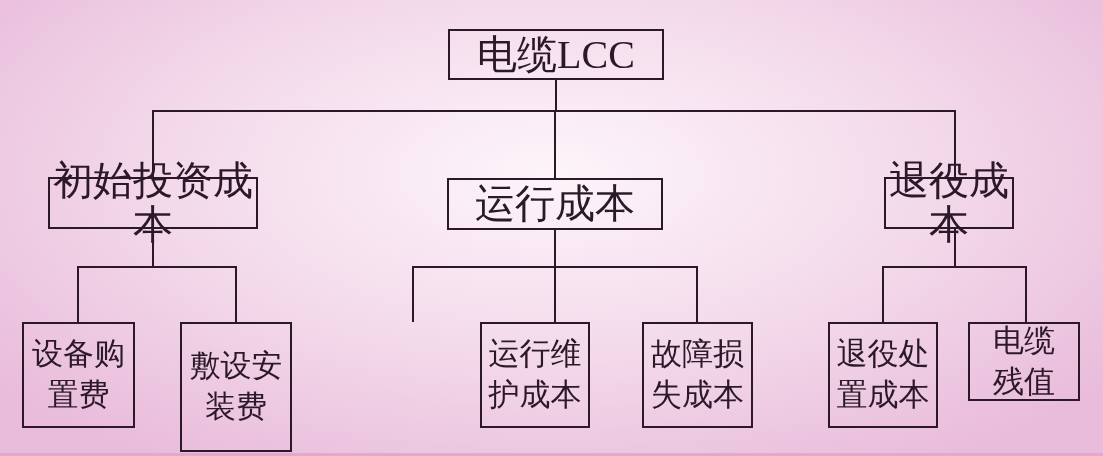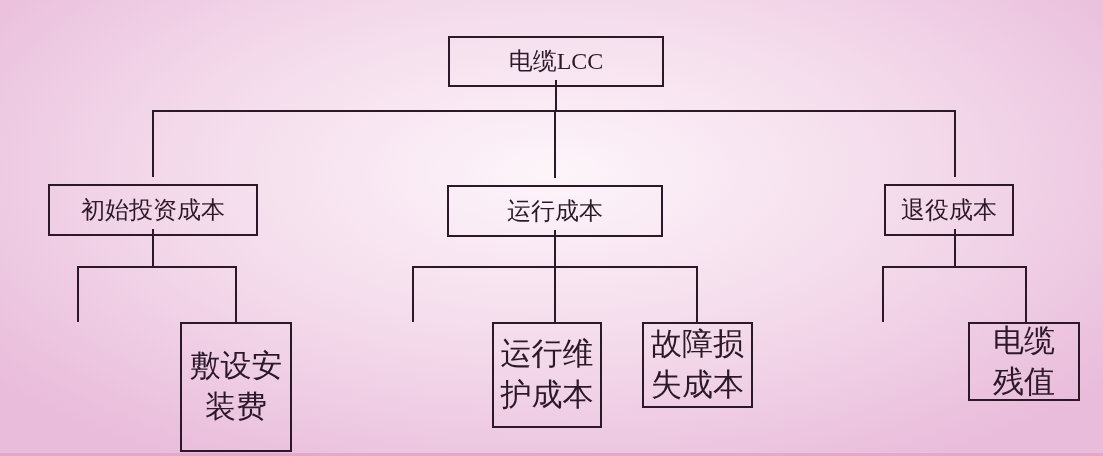--- a/index.html
+++ b/index.html
@@ -22,21 +22,21 @@
   .node{
     position:absolute;
     border:2px solid var(--line);
     background:transparent;
     color:var(--text);
     display:flex;align-items:center;justify-content:center;
     text-align:center;
     white-space:pre-line;
     box-sizing:border-box;
   }
-  .lv1,.lv2{font-size:24px;line-height:1.1;margin-top:7px;}
+  .lv1,.lv2{font-size:40px;line-height:1.1;}
   .lv3{font-size:31px;line-height:1.32;}
   .hline,.vline{position:absolute;background:var(--line);}
   .bottom-strip{position:absolute;left:0;right:0;bottom:0;height:3px;background:var(--bg-bottom-strip);}
 </style>
 </head>
 <body>
 
 <div class="canvas">
 
   <div class="node lv1" style="left:448px;top:29px;width:216px;height:51px">电缆LCC</div>
@@ -60,23 +60,27 @@
   <div class="hline" style="left:412px;top:266px;width:286px;height:2px"></div>
   <div class="vline" style="left:412px;top:266px;width:2px;height:56px"></div>
   <div class="vline" style="left:554px;top:266px;width:2px;height:56px"></div>
   <div class="vline" style="left:696px;top:266px;width:2px;height:56px"></div>
 
   <div class="vline" style="left:954px;top:229px;width:2px;height:39px"></div>
   <div class="hline" style="left:882px;top:266px;width:145px;height:2px"></div>
   <div class="vline" style="left:882px;top:266px;width:2px;height:56px"></div>
   <div class="vline" style="left:1025px;top:266px;width:2px;height:56px"></div>
 
+  <div class="node lv3" style="left:22px;top:322px;width:113px;height:106px">设备购
+置费</div>
   <div class="node lv3" style="left:180px;top:322px;width:112px;height:130px">敷设安
 装费</div>
-  <div class="node lv3" style="left:492px;top:322px;width:110px;height:106px">运行维
+  <div class="node lv3" style="left:480px;top:322px;width:110px;height:106px">运行维
 护成本</div>
-  <div class="node lv3" style="left:642px;top:322px;width:111px;height:86px">故障损
+  <div class="node lv3" style="left:642px;top:322px;width:111px;height:106px">故障损
 失成本</div>
+  <div class="node lv3" style="left:828px;top:322px;width:110px;height:106px">退役处
+置成本</div>
   <div class="node lv3" style="left:968px;top:322px;width:112px;height:79px">电缆
 残值</div>
 
   <div class="bottom-strip"></div>
 </div>
 
 </body></html>

